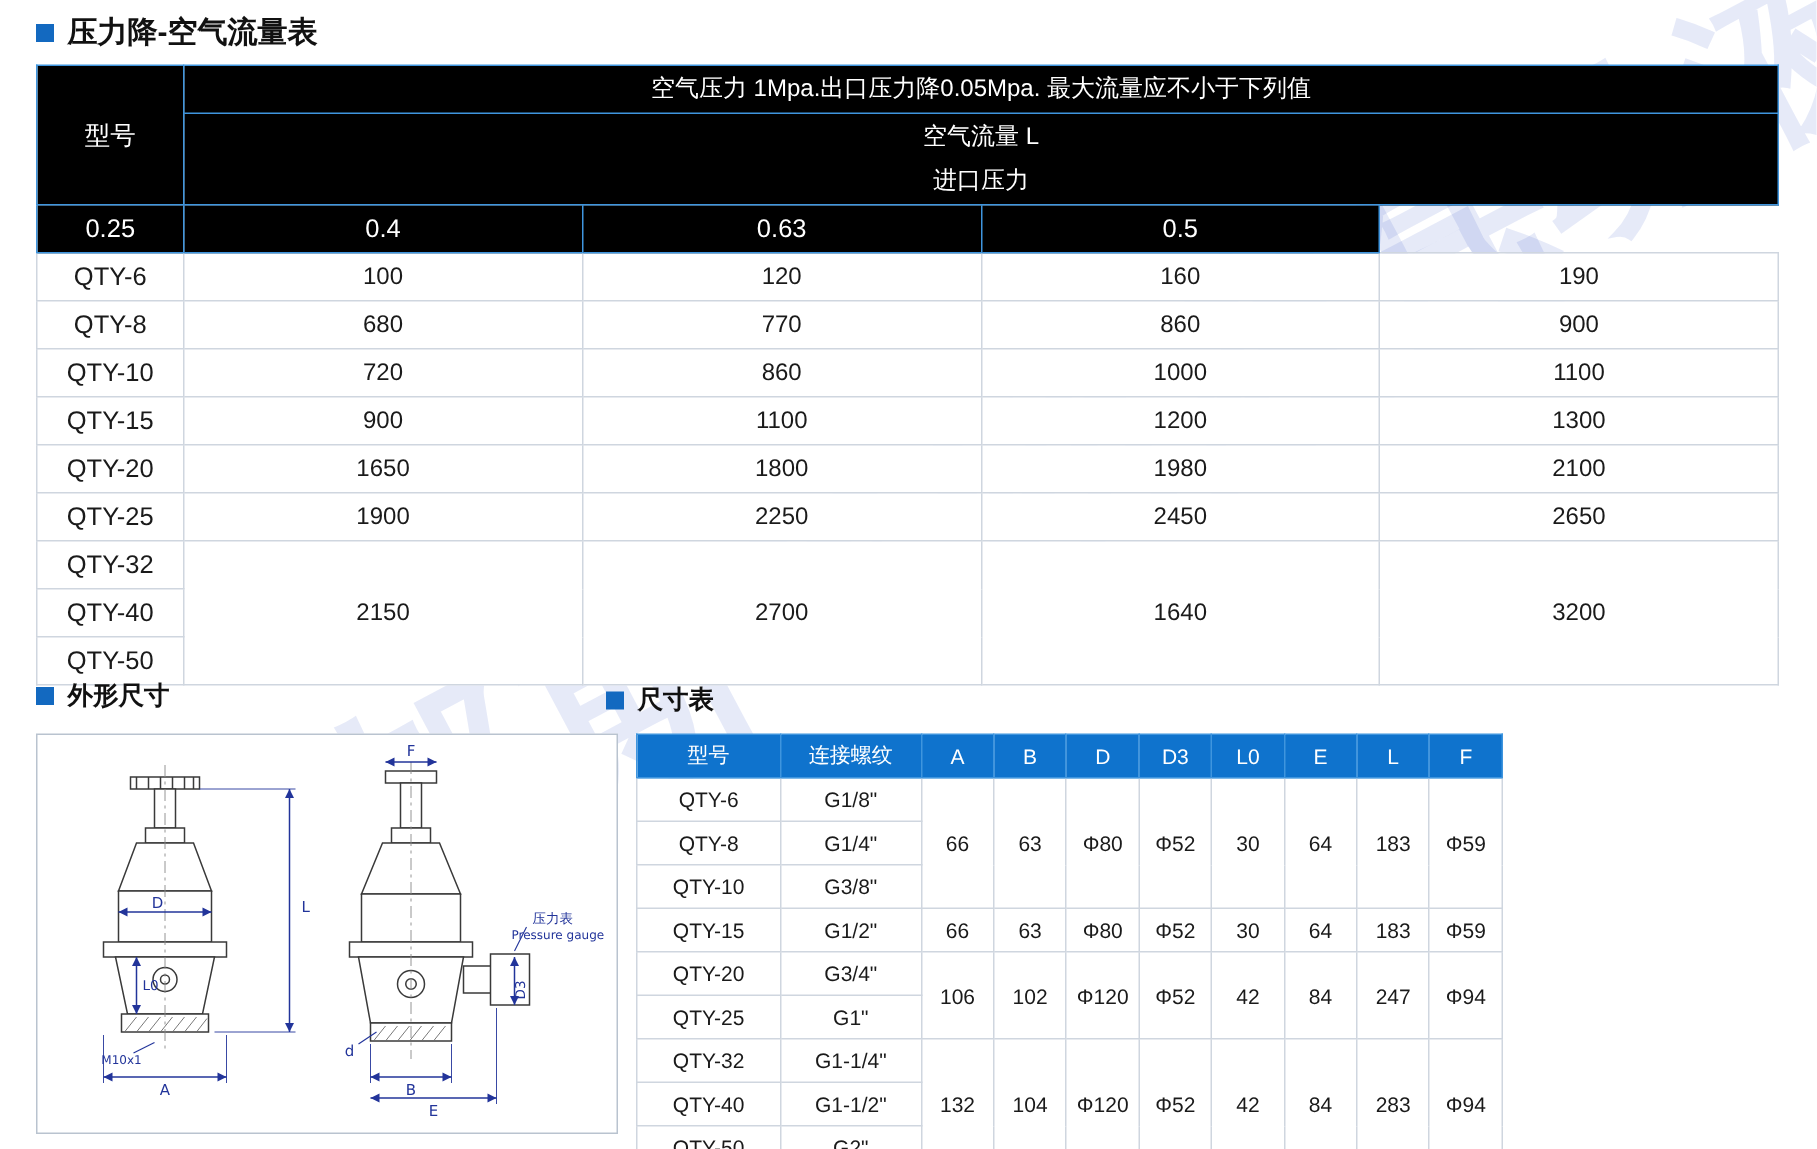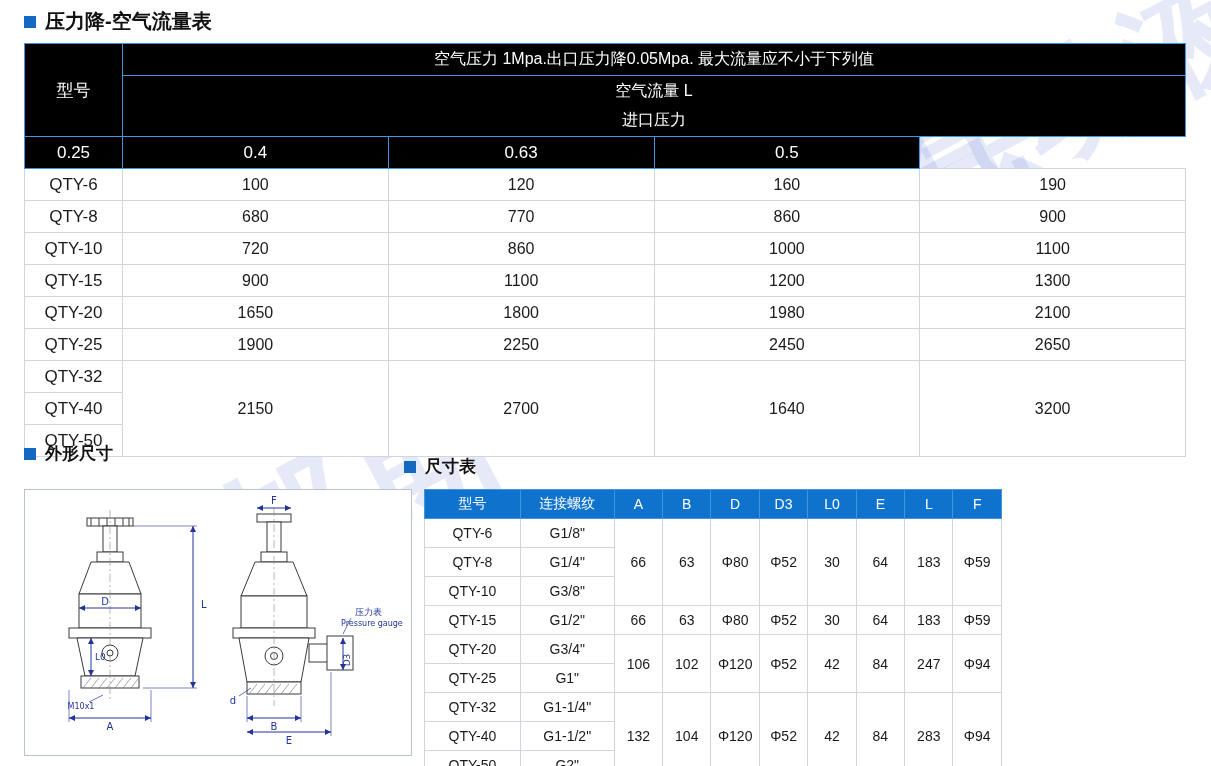--- a/index.html
+++ b/index.html
@@ -54,21 +54,21 @@
     font-weight: bold;
     color: #111111;
     z-index: 10;
   }
   .sec-title .sq {
     width: 12px; height: 12px;
     background: #1369c0;
     display: inline-block;
   }
   #title-main { left: 24px; top: 8px; }
-  #title-dim  { left: 24px; top: 442px; font-size: 17px; }
+  #title-dim  { left: 24px; top: 452px; font-size: 17px; }
   #title-size { left: 404px; top: 455px; font-size: 17px; }
 
   
   .flow-wrap {
     position: absolute;
     left: 24px; top: 43px;
     width: 1162px;
     z-index: 10;
   }
   table.flow {

